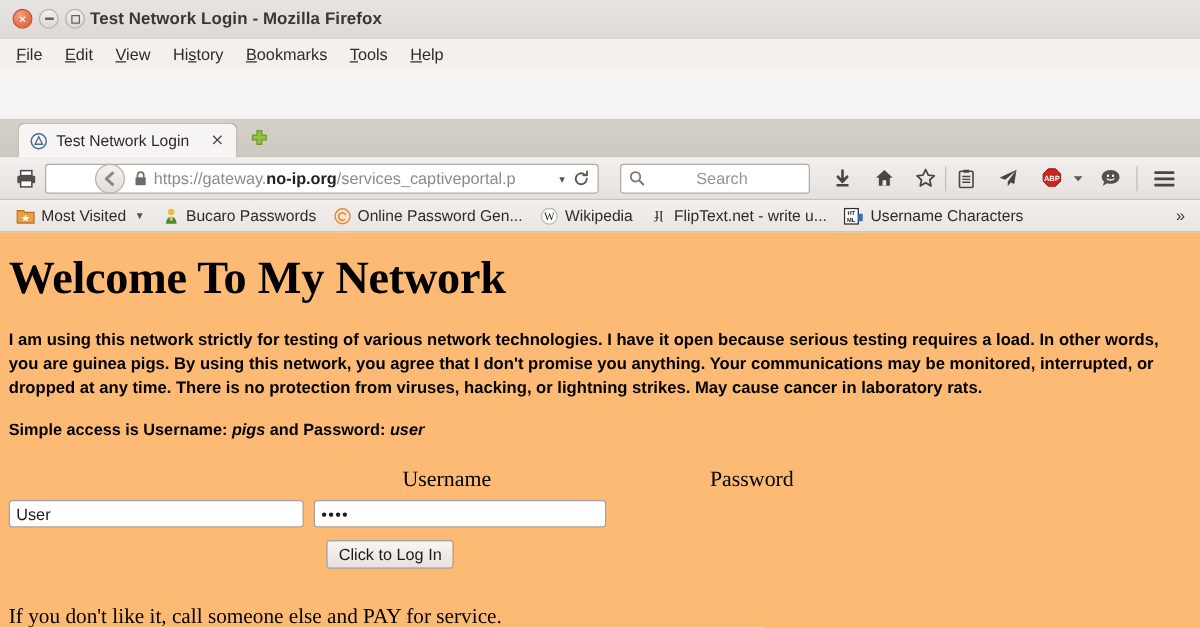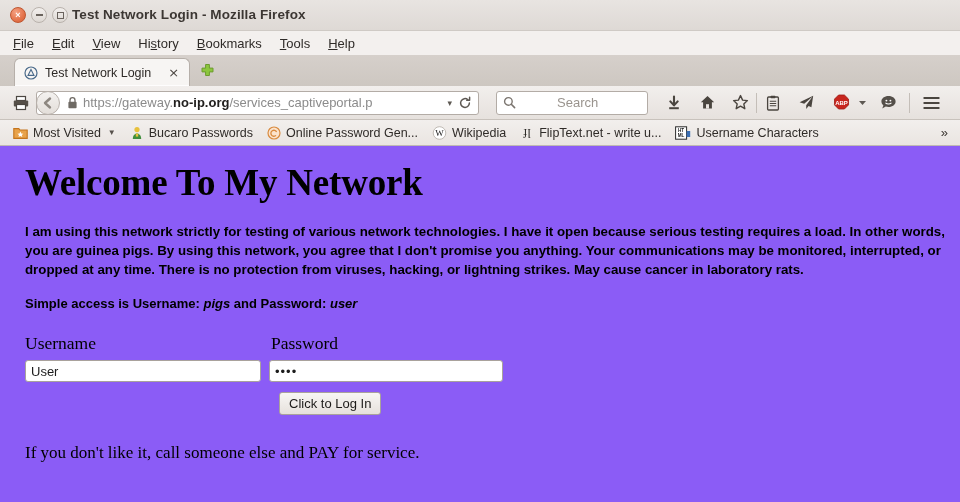--- a/index.html
+++ b/index.html
@@ -98,20 +98,21 @@
 
   
   .tabbar {
     height: 31px;
     flex: 0 0 31px;
     background: linear-gradient(to bottom, #d6d0cb 0%, #cdc7c1 100%);
     display: flex;
     align-items: flex-end;
     padding-left: 14px;
     box-sizing: border-box;
+    margin-top: 40px;
   }
   .tab {
     height: 28px;
     background: #f7f5f3;
     border: 1px solid #b6afa9;
     border-bottom: none;
     border-radius: 6px 6px 0 0;
     display: flex;
     align-items: center;
     padding: 0 6px 0 9px;
@@ -164,20 +165,21 @@
     flex: 0 0 443px;
     height: 24px;
     background: #ffffff;
     border: 1px solid #b3aca6;
     border-radius: 3px;
     display: flex;
     align-items: center;
     margin-left: 2px;
     box-sizing: border-box;
     position: relative;
+    padding-left: 40px;
   }
   .backbtn {
     width: 24px; height: 24px;
     border-radius: 50%;
     background: linear-gradient(to bottom, #f4f2f0, #e3ded9);
     border: 1px solid #b9b2ac;
     display: flex; align-items: center; justify-content: center;
     margin-left: -1px;
     flex: 0 0 24px;
     box-sizing: border-box;
@@ -244,22 +246,22 @@
   .bm-overflow {
     margin-left: auto;
     font-size: 13px;
     color: #3c3733;
     padding: 2px 6px;
   }
 
   
   .content {
     flex: 1 1 auto;
-    background: #8b5cf6;
-    padding: 8px 10px 0 25px;
+    background: #fdba74;
+    padding: 8px 10px 0 7px;
     box-sizing: border-box;
     overflow: hidden;
     position: relative;
   }
   h1.page-heading {
     font-family: "Liberation Serif", serif;
     font-size: 37px;
     font-weight: bold;
     margin: 10px 0 0 0;
     color: #000000;
@@ -292,20 +294,21 @@
   .simple-access i {
     font-style: italic;
     font-weight: bold;
   }
   .form-area { margin-top: 22px; position: relative; }
   .label-row {
     display: flex;
     font-family: "Liberation Serif", serif;
     font-size: 17.5px;
     color: #000000;
+    justify-content: center;
   }
   .label-username { width: 246px; flex: 0 0 246px; }
   .label-password { flex: 0 0 auto; }
   .input-row {
     display: flex;
     margin-top: 6px;
     align-items: center;
   }
   .txtfield {
     height: 22px;

